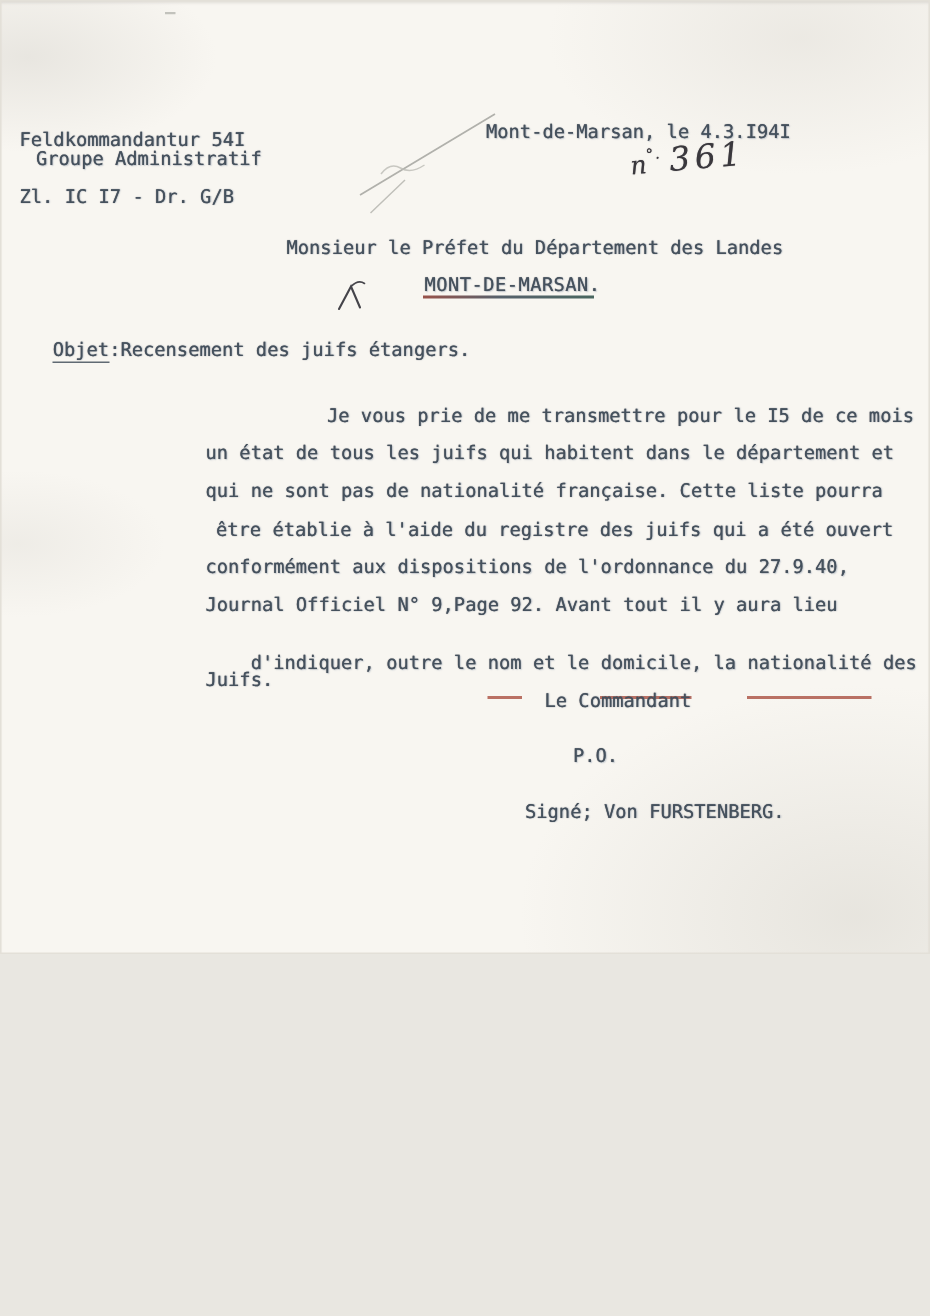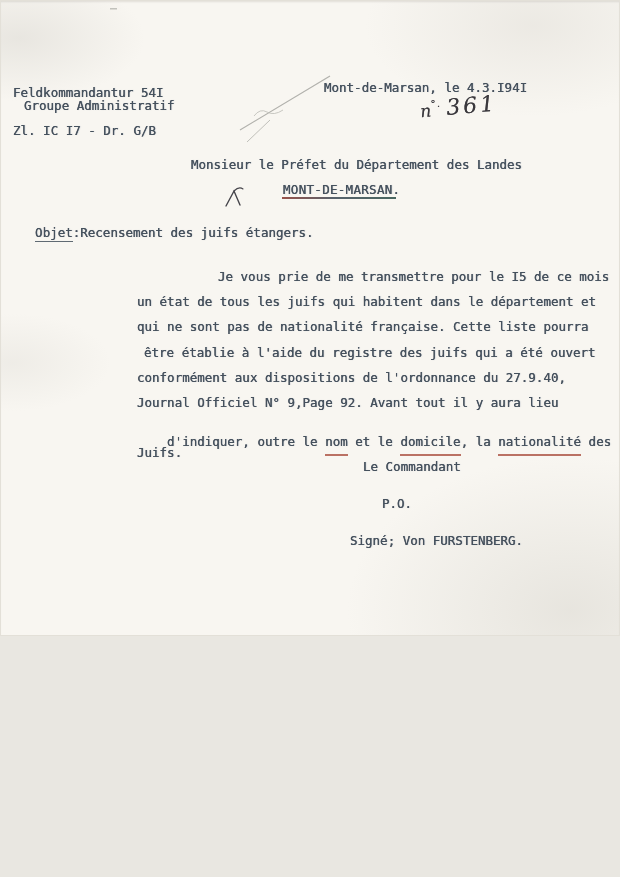--- a/index.html
+++ b/index.html
@@ -24,21 +24,21 @@
     position: absolute;
     font-family: "DejaVu Sans Mono", monospace;
     font-size: 12.5px;
     line-height: 14px;
     color: #45515d;
     white-space: pre;
     text-shadow: 0 0 0.5px rgba(69,81,93,0.9), 0.7px 0.4px 0.9px rgba(95,115,145,0.30),
                  -0.4px 0 0.6px rgba(150,70,60,0.12);
   }
   .u-ink { border-bottom: 1.5px solid rgba(69,81,93,0.85); padding-bottom: 1px; }
-  .u-red { border-bottom: 2px solid rgba(168,76,60,0.78); padding-bottom: 5px; }
+  .u-red { border-bottom: 2px solid rgba(168,76,60,0.78); padding-bottom: 15px; }
   .city-underline {
     position: absolute;
     height: 2px;
     background: linear-gradient(90deg, #8e4038, #45515d 45%, #35564f);
     opacity: 0.9;
   }
   .handwritten {
     position: absolute;
     left: 420px; top: 94px;
     transform: rotate(-5deg);

